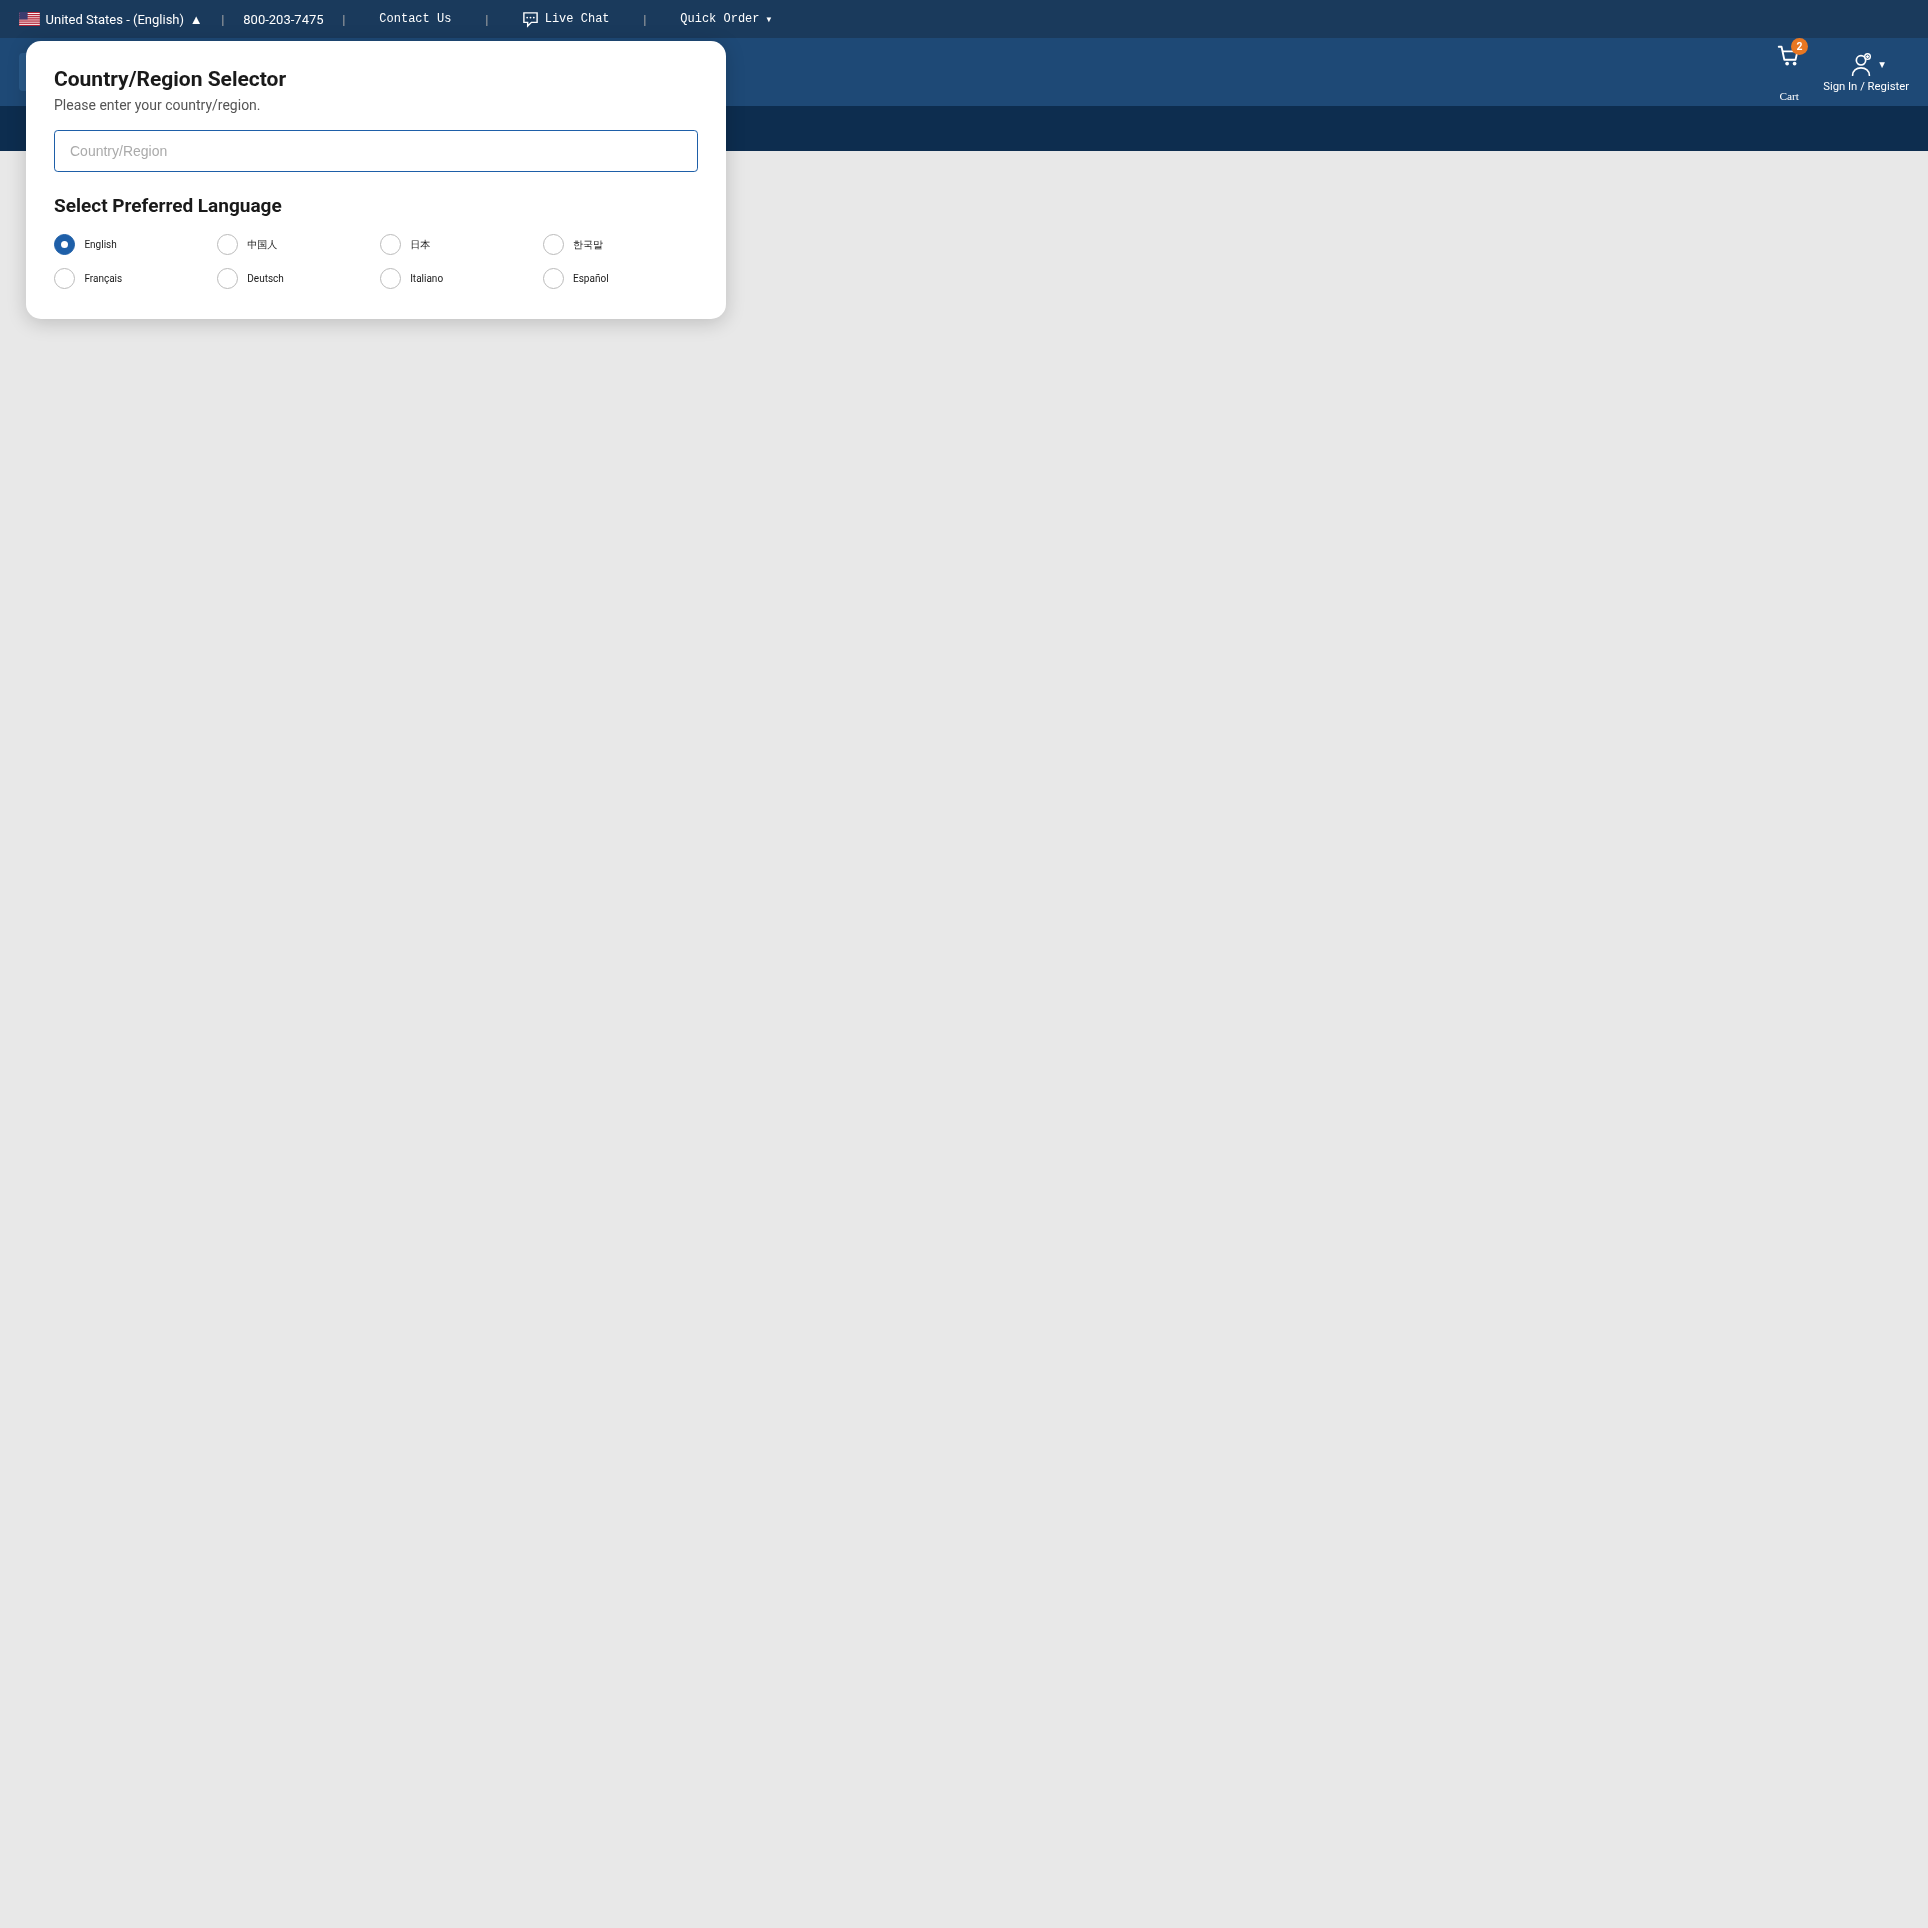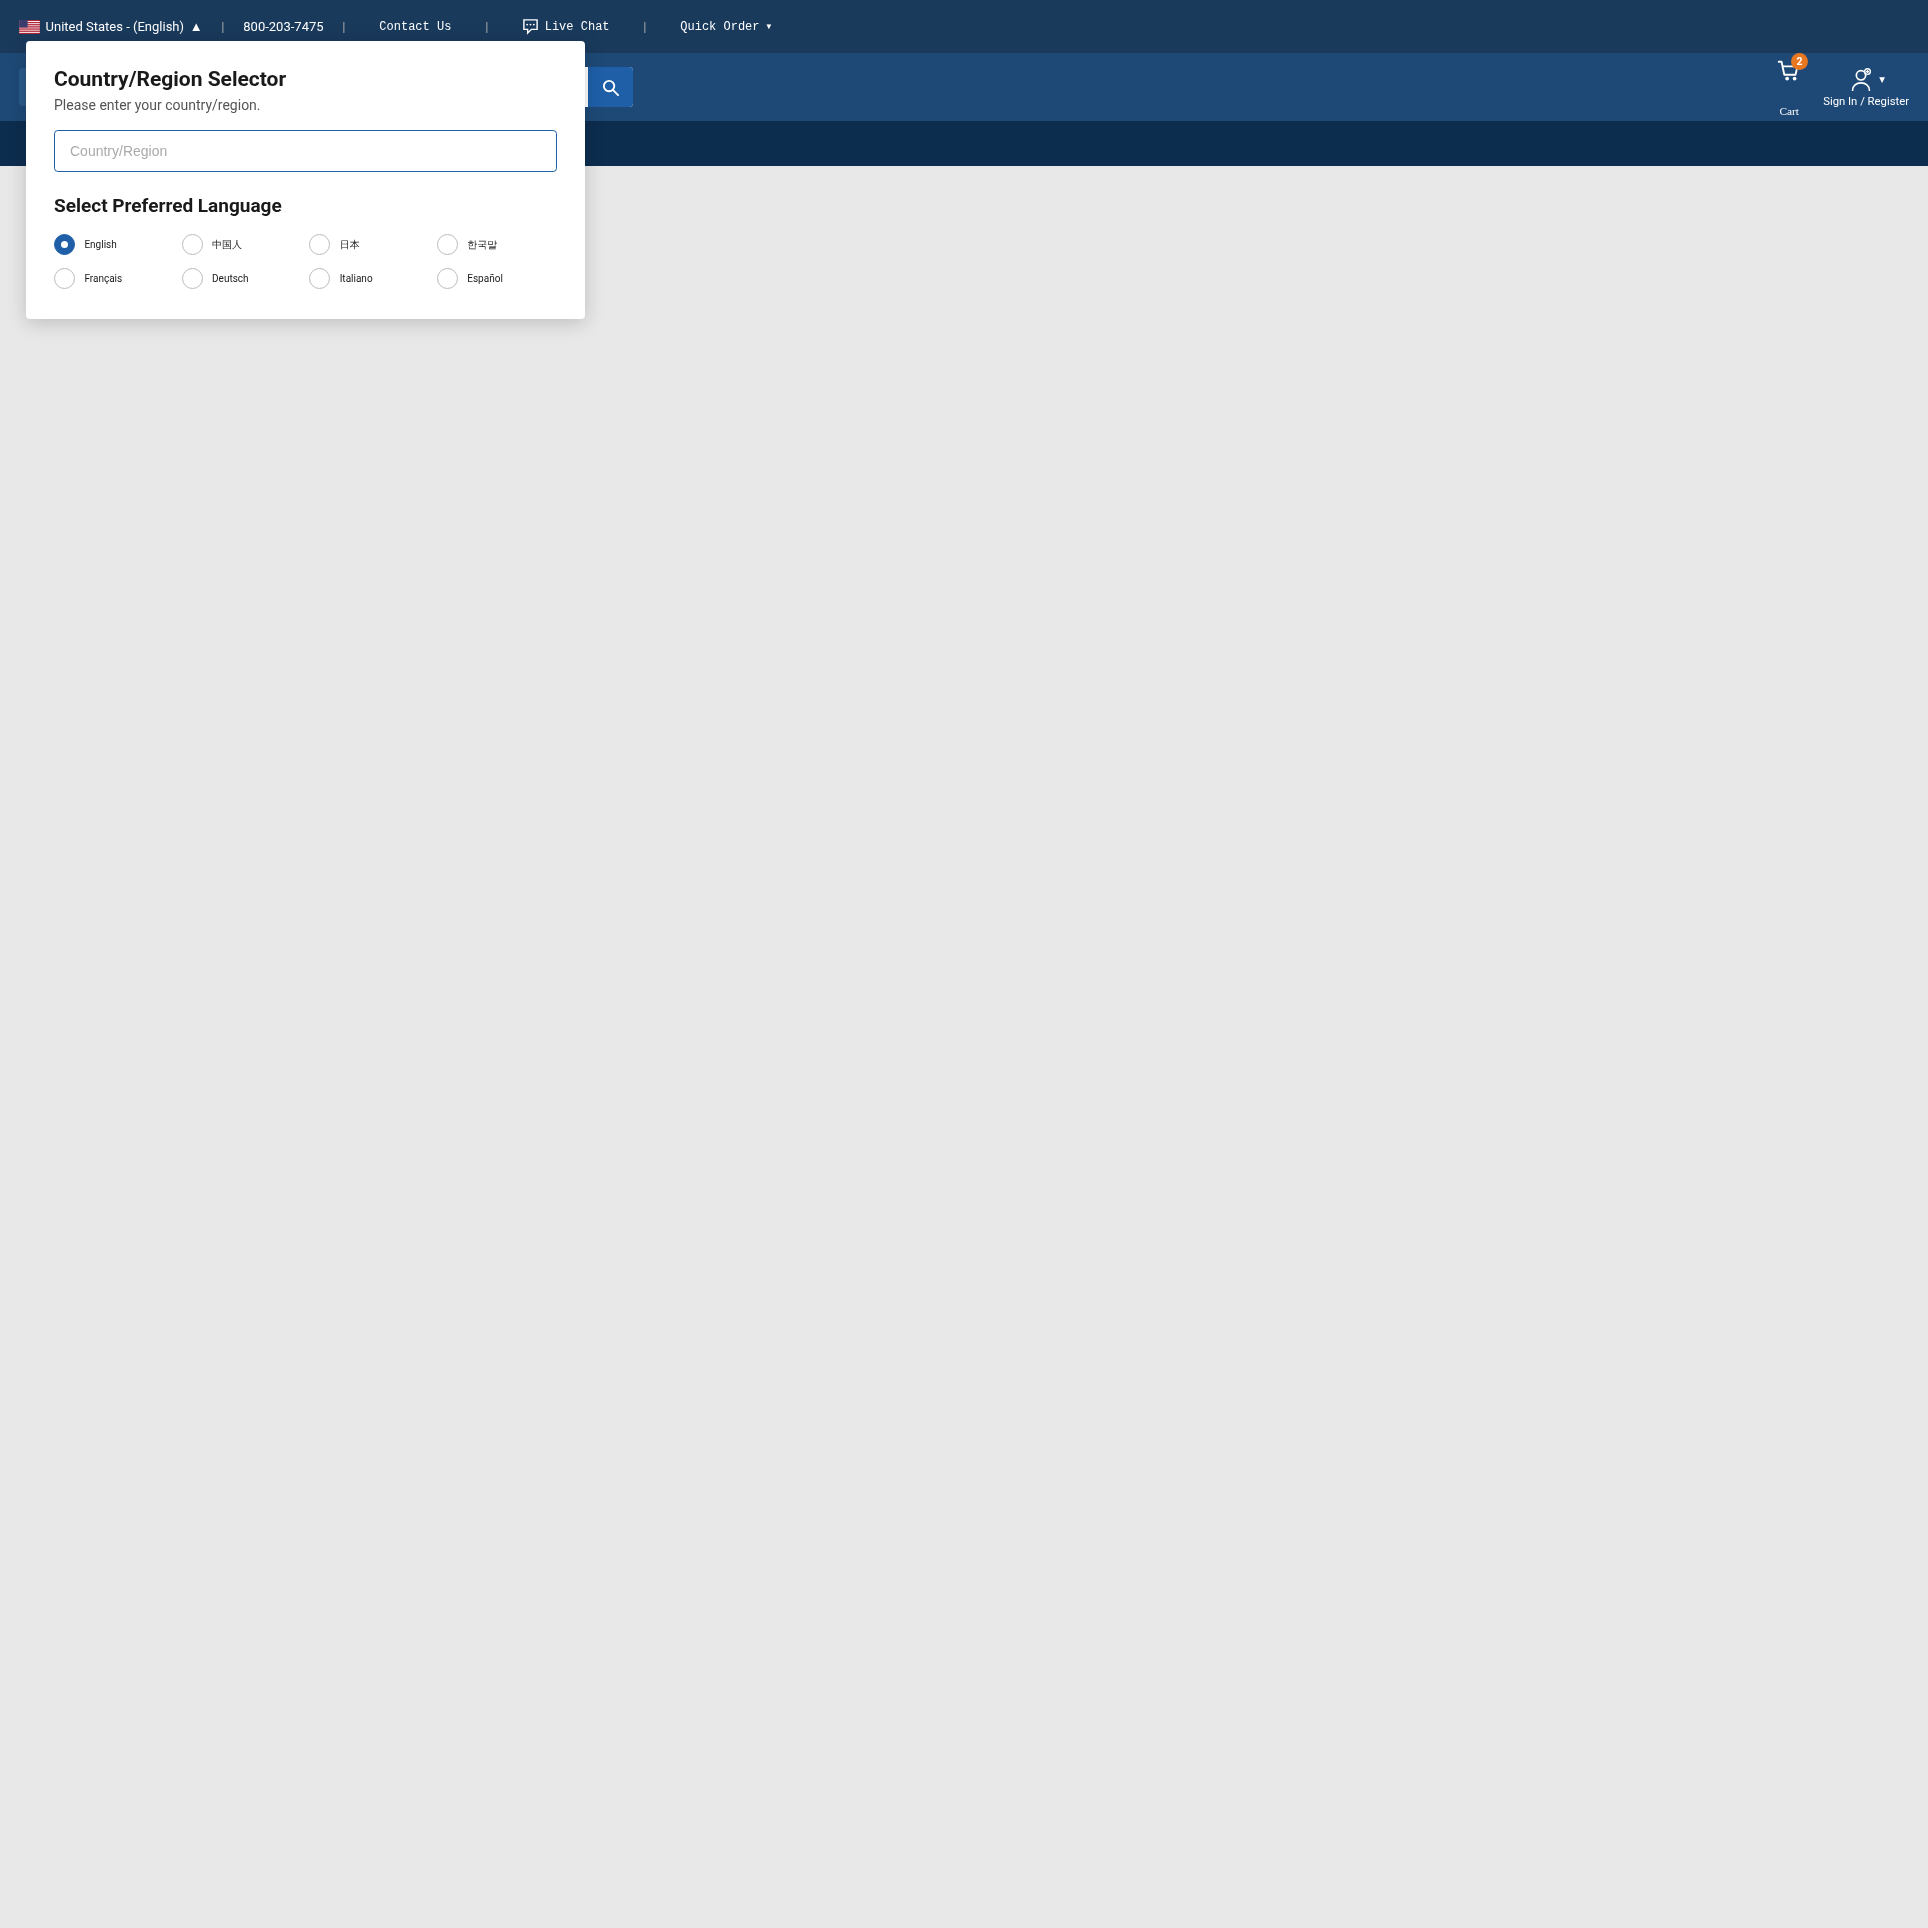--- a/index.html
+++ b/index.html
@@ -9,21 +9,21 @@
       min-height: 100vh;
     }
 
     
     .top-bar {
       background: #1a3a5c;
       color: #fff;
       display: flex;
       align-items: center;
       padding: 0 19px;
-      height: 53px;
+      height: 38px;
       font-size: 13px;
       gap: 11.3px;
       position: relative;
     }
     .top-bar-left {
       display: flex;
       align-items: center;
       gap: 5.6px;
       cursor: pointer;
     }
@@ -189,24 +189,24 @@
       white-space: nowrap;
     }
 
     
     .selector-overlay {
       position: fixed;
       top: 41px;
       left: 26px;
       z-index: 1000;
       background: #fff;
-      border-radius: 4px;
+      border-radius: 15px;
       box-shadow: 0 3.8px 19px rgba(0,0,0,0.18);
       padding: 26px 28px 30px 28px;
-      width: 559px;
+      width: 700px;
     }
     .selector-title {
       font-size: 21px;
       font-weight: 700;
       color: #1a1a1a;
       margin-bottom: 5.6px;
     }
     .selector-subtitle {
       font-size: 14px;
       color: #555;

